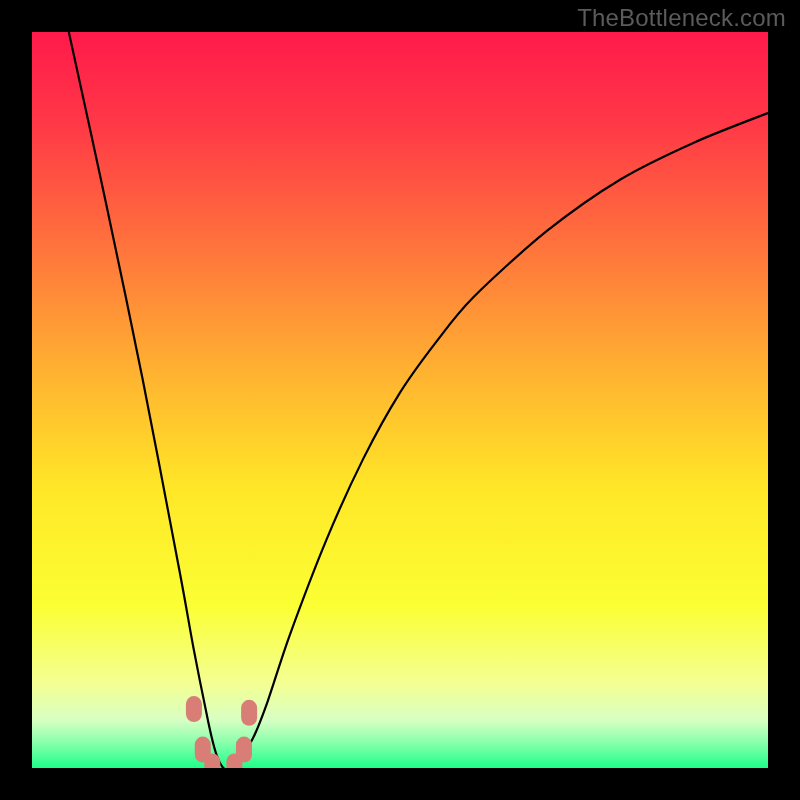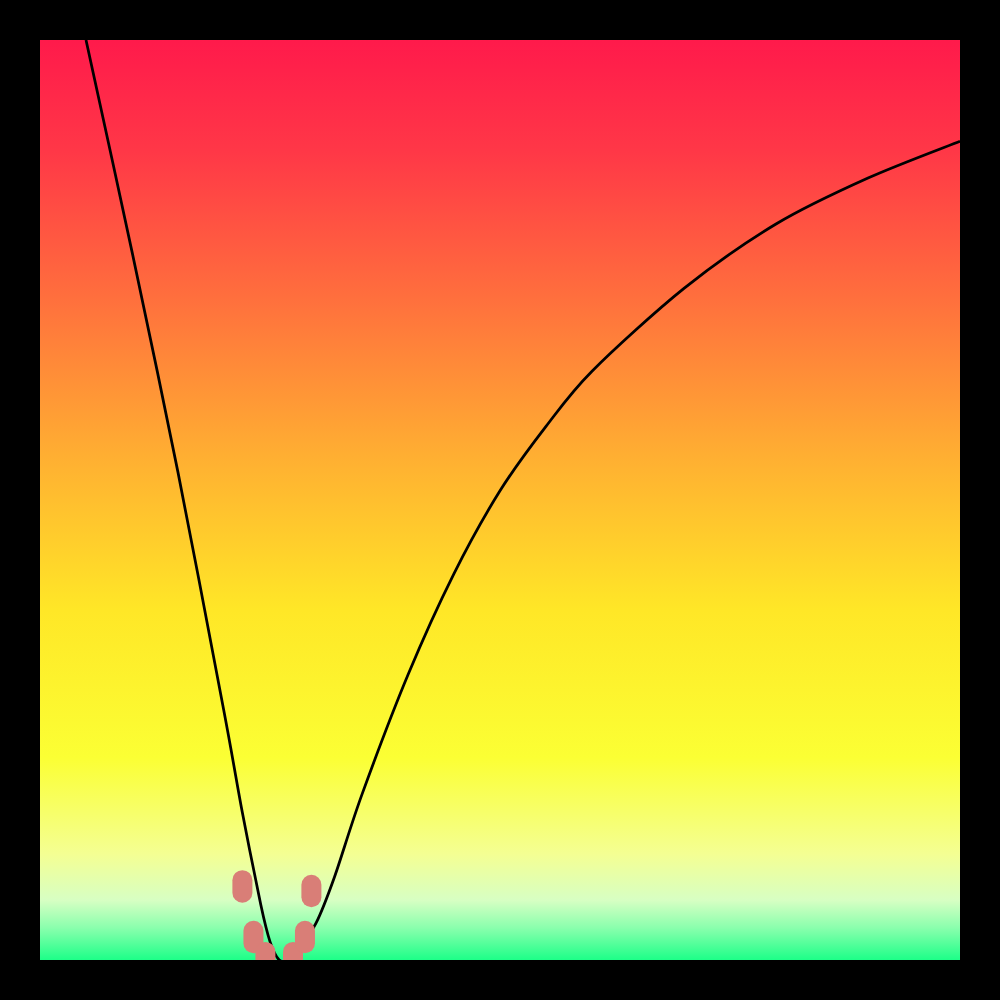--- a/index.html
+++ b/index.html
@@ -65,13 +65,14 @@
       <g id="markers-group">
           <rect x="153.92" y="664.12" width="16" height="26" rx="8" ry="8" fill="#d97e77"></rect>
           <rect x="162.75199999999998" y="704.6" width="16" height="26" rx="8" ry="8" fill="#d97e77"></rect>
           <rect x="172.32" y="721.528" width="16" height="26" rx="8" ry="8" fill="#d97e77"></rect>
           <rect x="194.4" y="721.528" width="16" height="26" rx="8" ry="8" fill="#d97e77"></rect>
           <rect x="203.96800000000002" y="704.6" width="16" height="26" rx="8" ry="8" fill="#d97e77"></rect>
           <rect x="209.11999999999998" y="667.8" width="16" height="26" rx="8" ry="8" fill="#d97e77"></rect>
         </g>
     </svg>
   </div>
+  <div class="watermark">TheBottleneck.com</div>
 </div>
 
 </body></html>

